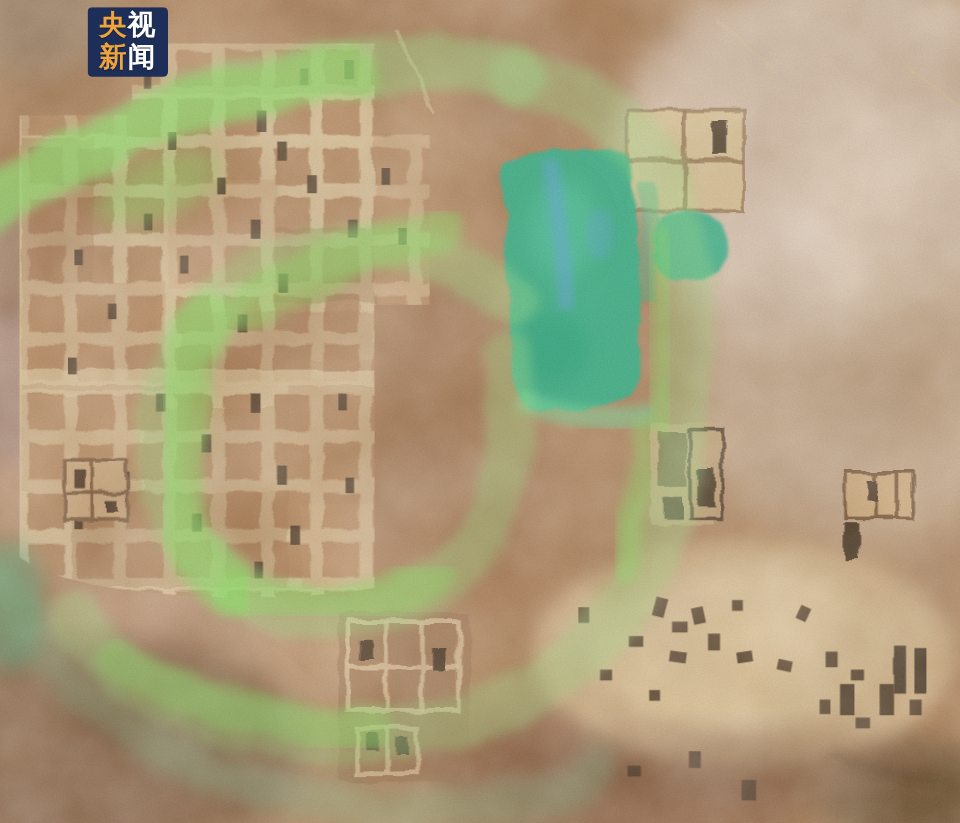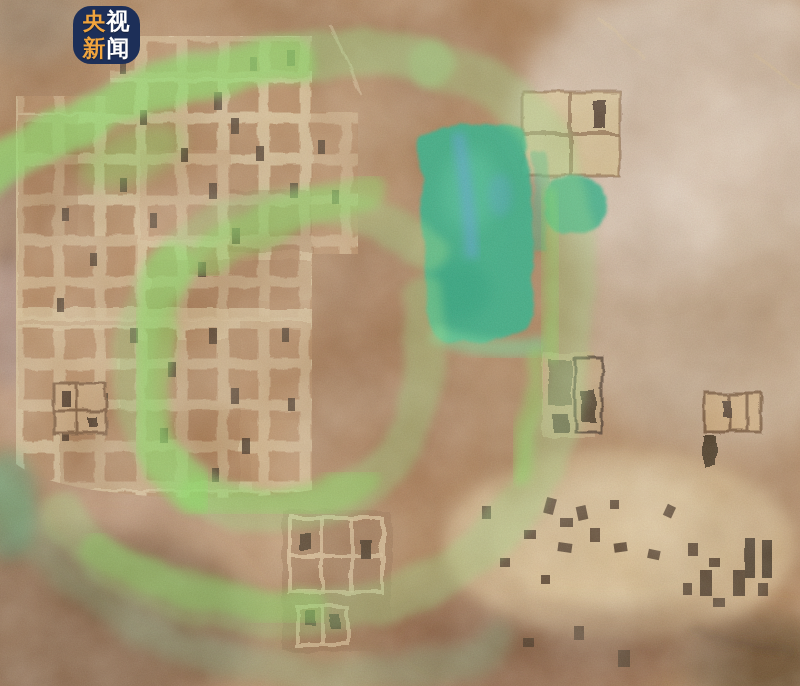--- a/index.html
+++ b/index.html
@@ -1,20 +1,20 @@
 <!DOCTYPE html>
 <html style="--logo-bg: #1d2f58; --logo-accent: #f0a43e; --logo-text: #ffffff; --ring-bright: #8ede68; --ring-soft: #a3de8c; --ring-teal: #7ed9a6; --lake-teal: #3fb38e; --lake-blue: #66a9d4; --terrain-base: #b28a64; --baulk-tan: #d7bf97; --cell-brown: #b78d65; --pit-dark: #4e3a29;"><head>
 <meta charset="utf-8">
 <style>
   html,body{margin:0;padding:0;background:#222;}
   .stage{position:relative;width:800px;height:686px;overflow:hidden;
          font-family:"DejaVu Sans","Liberation Sans",sans-serif;}
   .stage svg{position:absolute;left:0;top:0;}
   .watermark{position:absolute;left:73px;top:6px;width:67px;height:58px;
-    background:var(--logo-bg,#1d2f58);border-radius:18px;
+    background:var(--logo-bg,#1d2f58);border-radius:4px;
     color:var(--logo-text,#fff);font-weight:bold;font-size:23px;line-height:27px;
     text-align:center;letter-spacing:1px;box-sizing:border-box;padding-top:2px;
     text-shadow:0 1px 1px rgba(0,0,0,.35);}
   .watermark .accent{color:var(--logo-accent,#f0a43e);}
   .wm-row{white-space:nowrap;}
 </style>
 </head>
 <body>
 
 <div class="stage">

